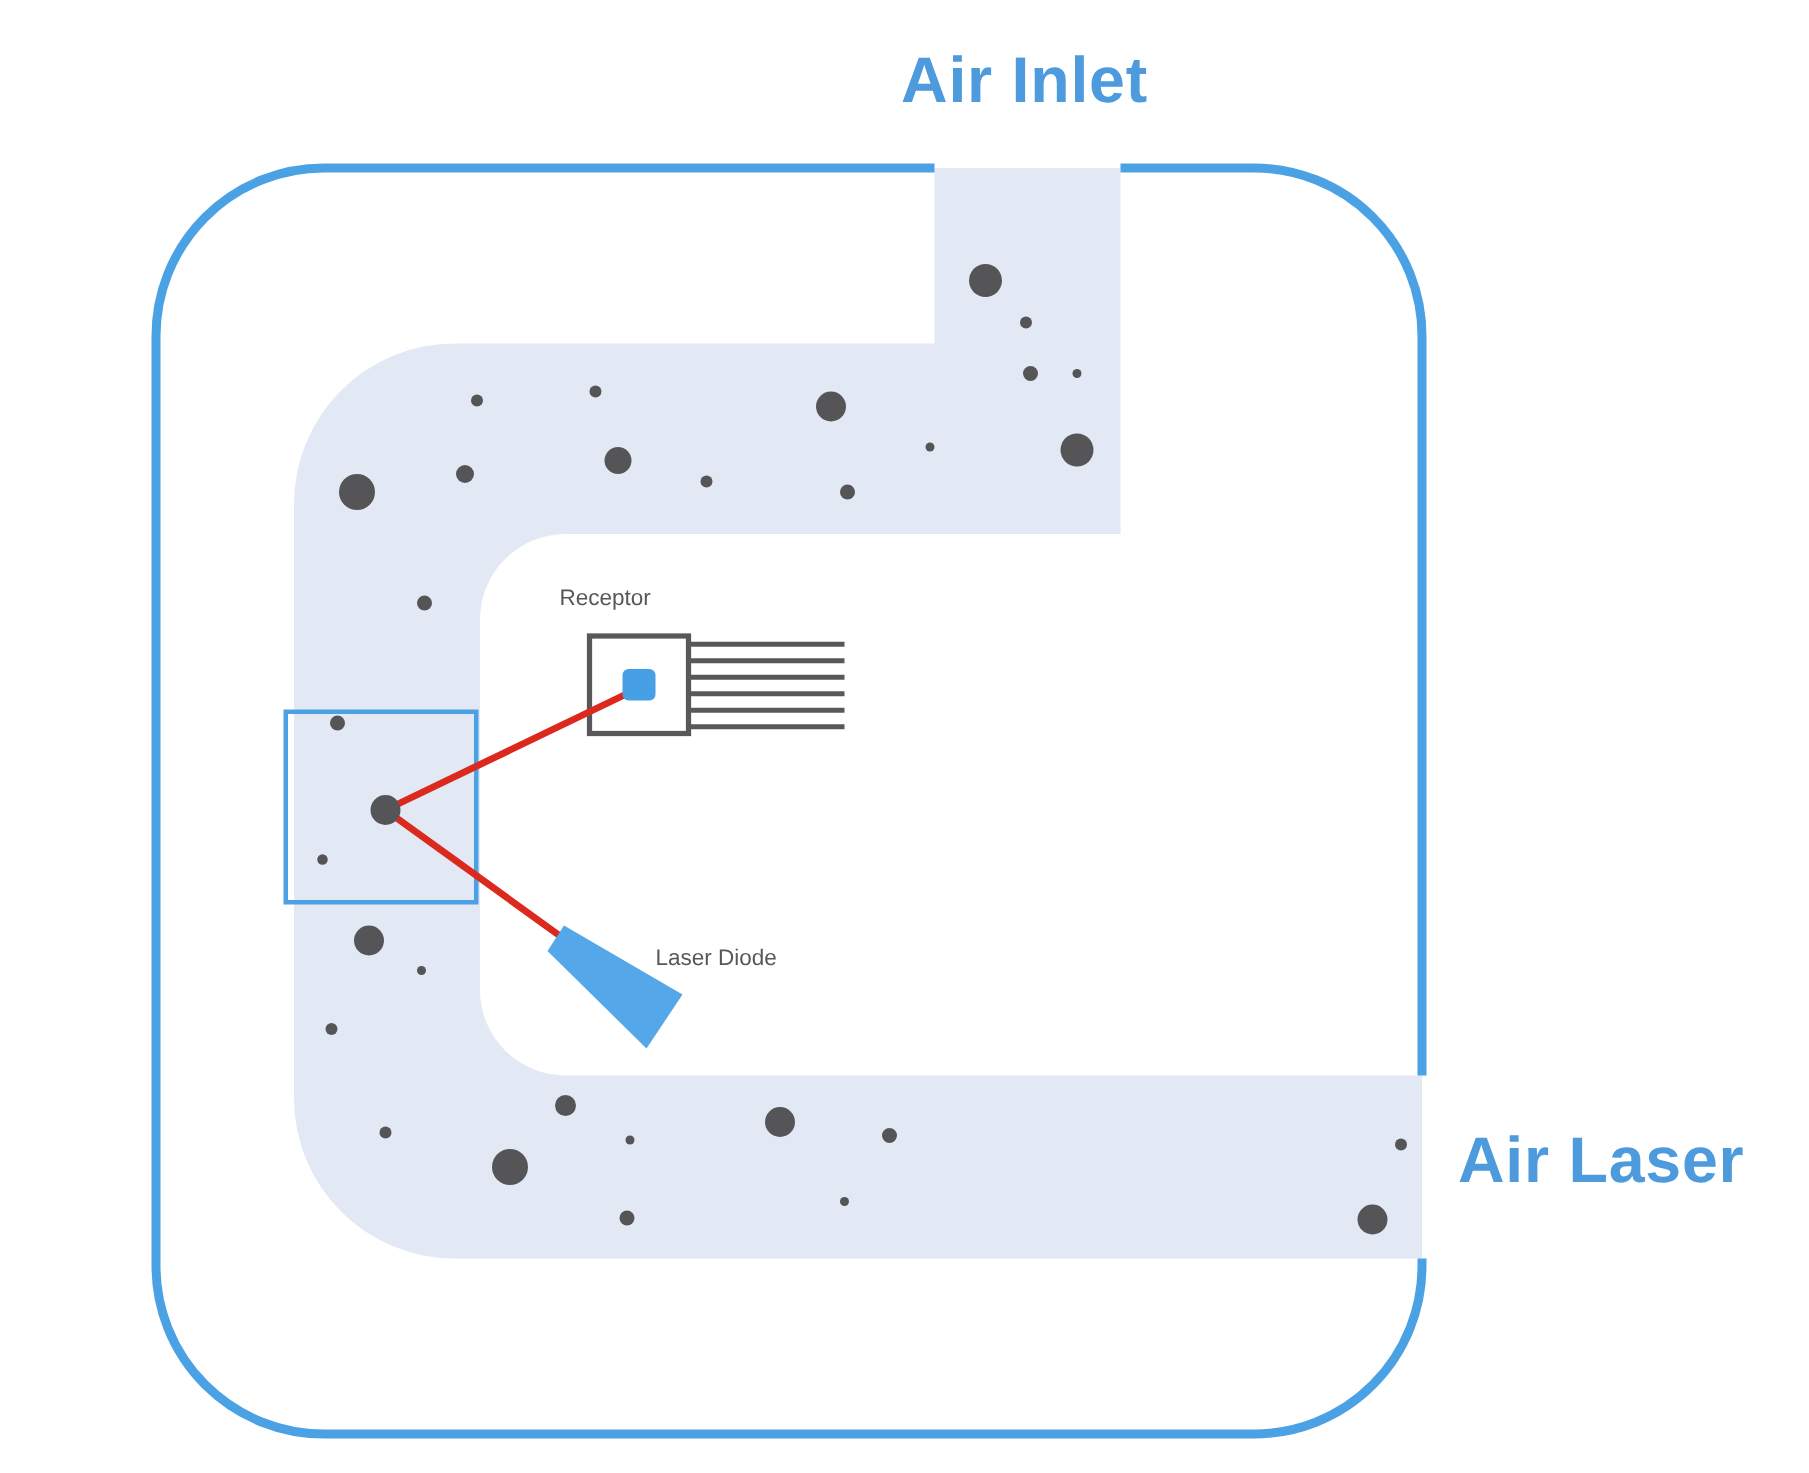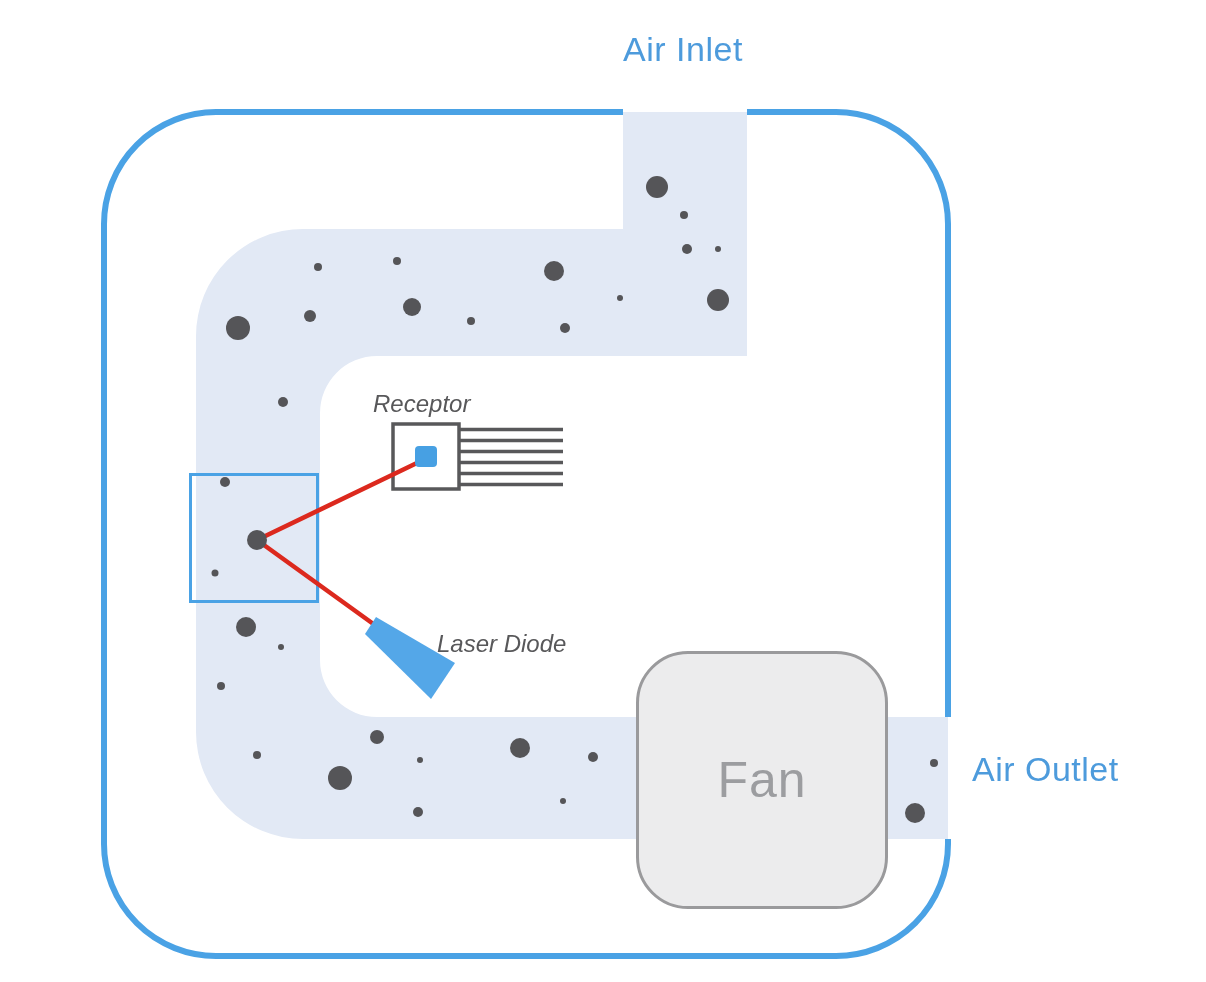--- a/index.html
+++ b/index.html
@@ -8,29 +8,28 @@
     width:1206px;height:982px;
     background:#ffffff;
     overflow:hidden;
     font-family:"Liberation Sans", sans-serif;
   }
   .stage svg{position:absolute;left:0;top:0;}
 
   .lbl{position:absolute;white-space:nowrap;user-select:none;}
   .lbl-blue{
     color:var(--label-blue);
-    font-size:34px;
-    font-weight:400;
+    font-size:43px;
+    font-weight:700;
     letter-spacing:0.5px;
   }
   .lbl-dark{
     color:var(--component-dark);
-    font-size:24px;
+    font-size:15px;
     font-weight:400;
-    font-style:italic;
   }
   .centerx{transform:translateX(-50%);}
 
   .signal-box{
     position:absolute;
     left:562px;top:399px;width:345px;height:112px;
     background:var(--component-dark);
     display:flex;align-items:center;justify-content:center;
   }
   .signal-box span{
@@ -122,25 +121,22 @@
     <rect x="415" y="446" width="22" height="21" rx="4" fill="var(--sensor-blue)"></rect>
 
     <polygon points="376,617 455,663 431,699 365,634" fill="var(--diode-blue)"></polygon>
 
     <path d="M 747,112 H 836 A 112,112 0 0 1 948,224 V 717
              M 948,839 V 844 A 112,112 0 0 1 836,956 H 216
              A 112,112 0 0 1 104,844 V 224 A 112,112 0 0 1 216,112 H 623" fill="none" stroke="var(--device-outline)" stroke-width="6"></path>
   </svg>
 
 
-  <div class="fan-box">
-    <span>Fan</span>
-  </div>
 
   <div class="lbl lbl-blue centerx" style="left:683px;top:30px;">Air Inlet</div>
 
-  <div class="lbl lbl-blue" style="left:972px;top:750px;">Air Outlet</div>
+  <div class="lbl lbl-blue" style="left:972px;top:750px;">Air Laser</div>
 
   <div class="lbl lbl-dark" style="left:373px;top:390px;">Receptor</div>
 
   <div class="lbl lbl-dark" style="left:437px;top:630px;">Laser Diode</div>
 
 </div>
 
 </body></html>

